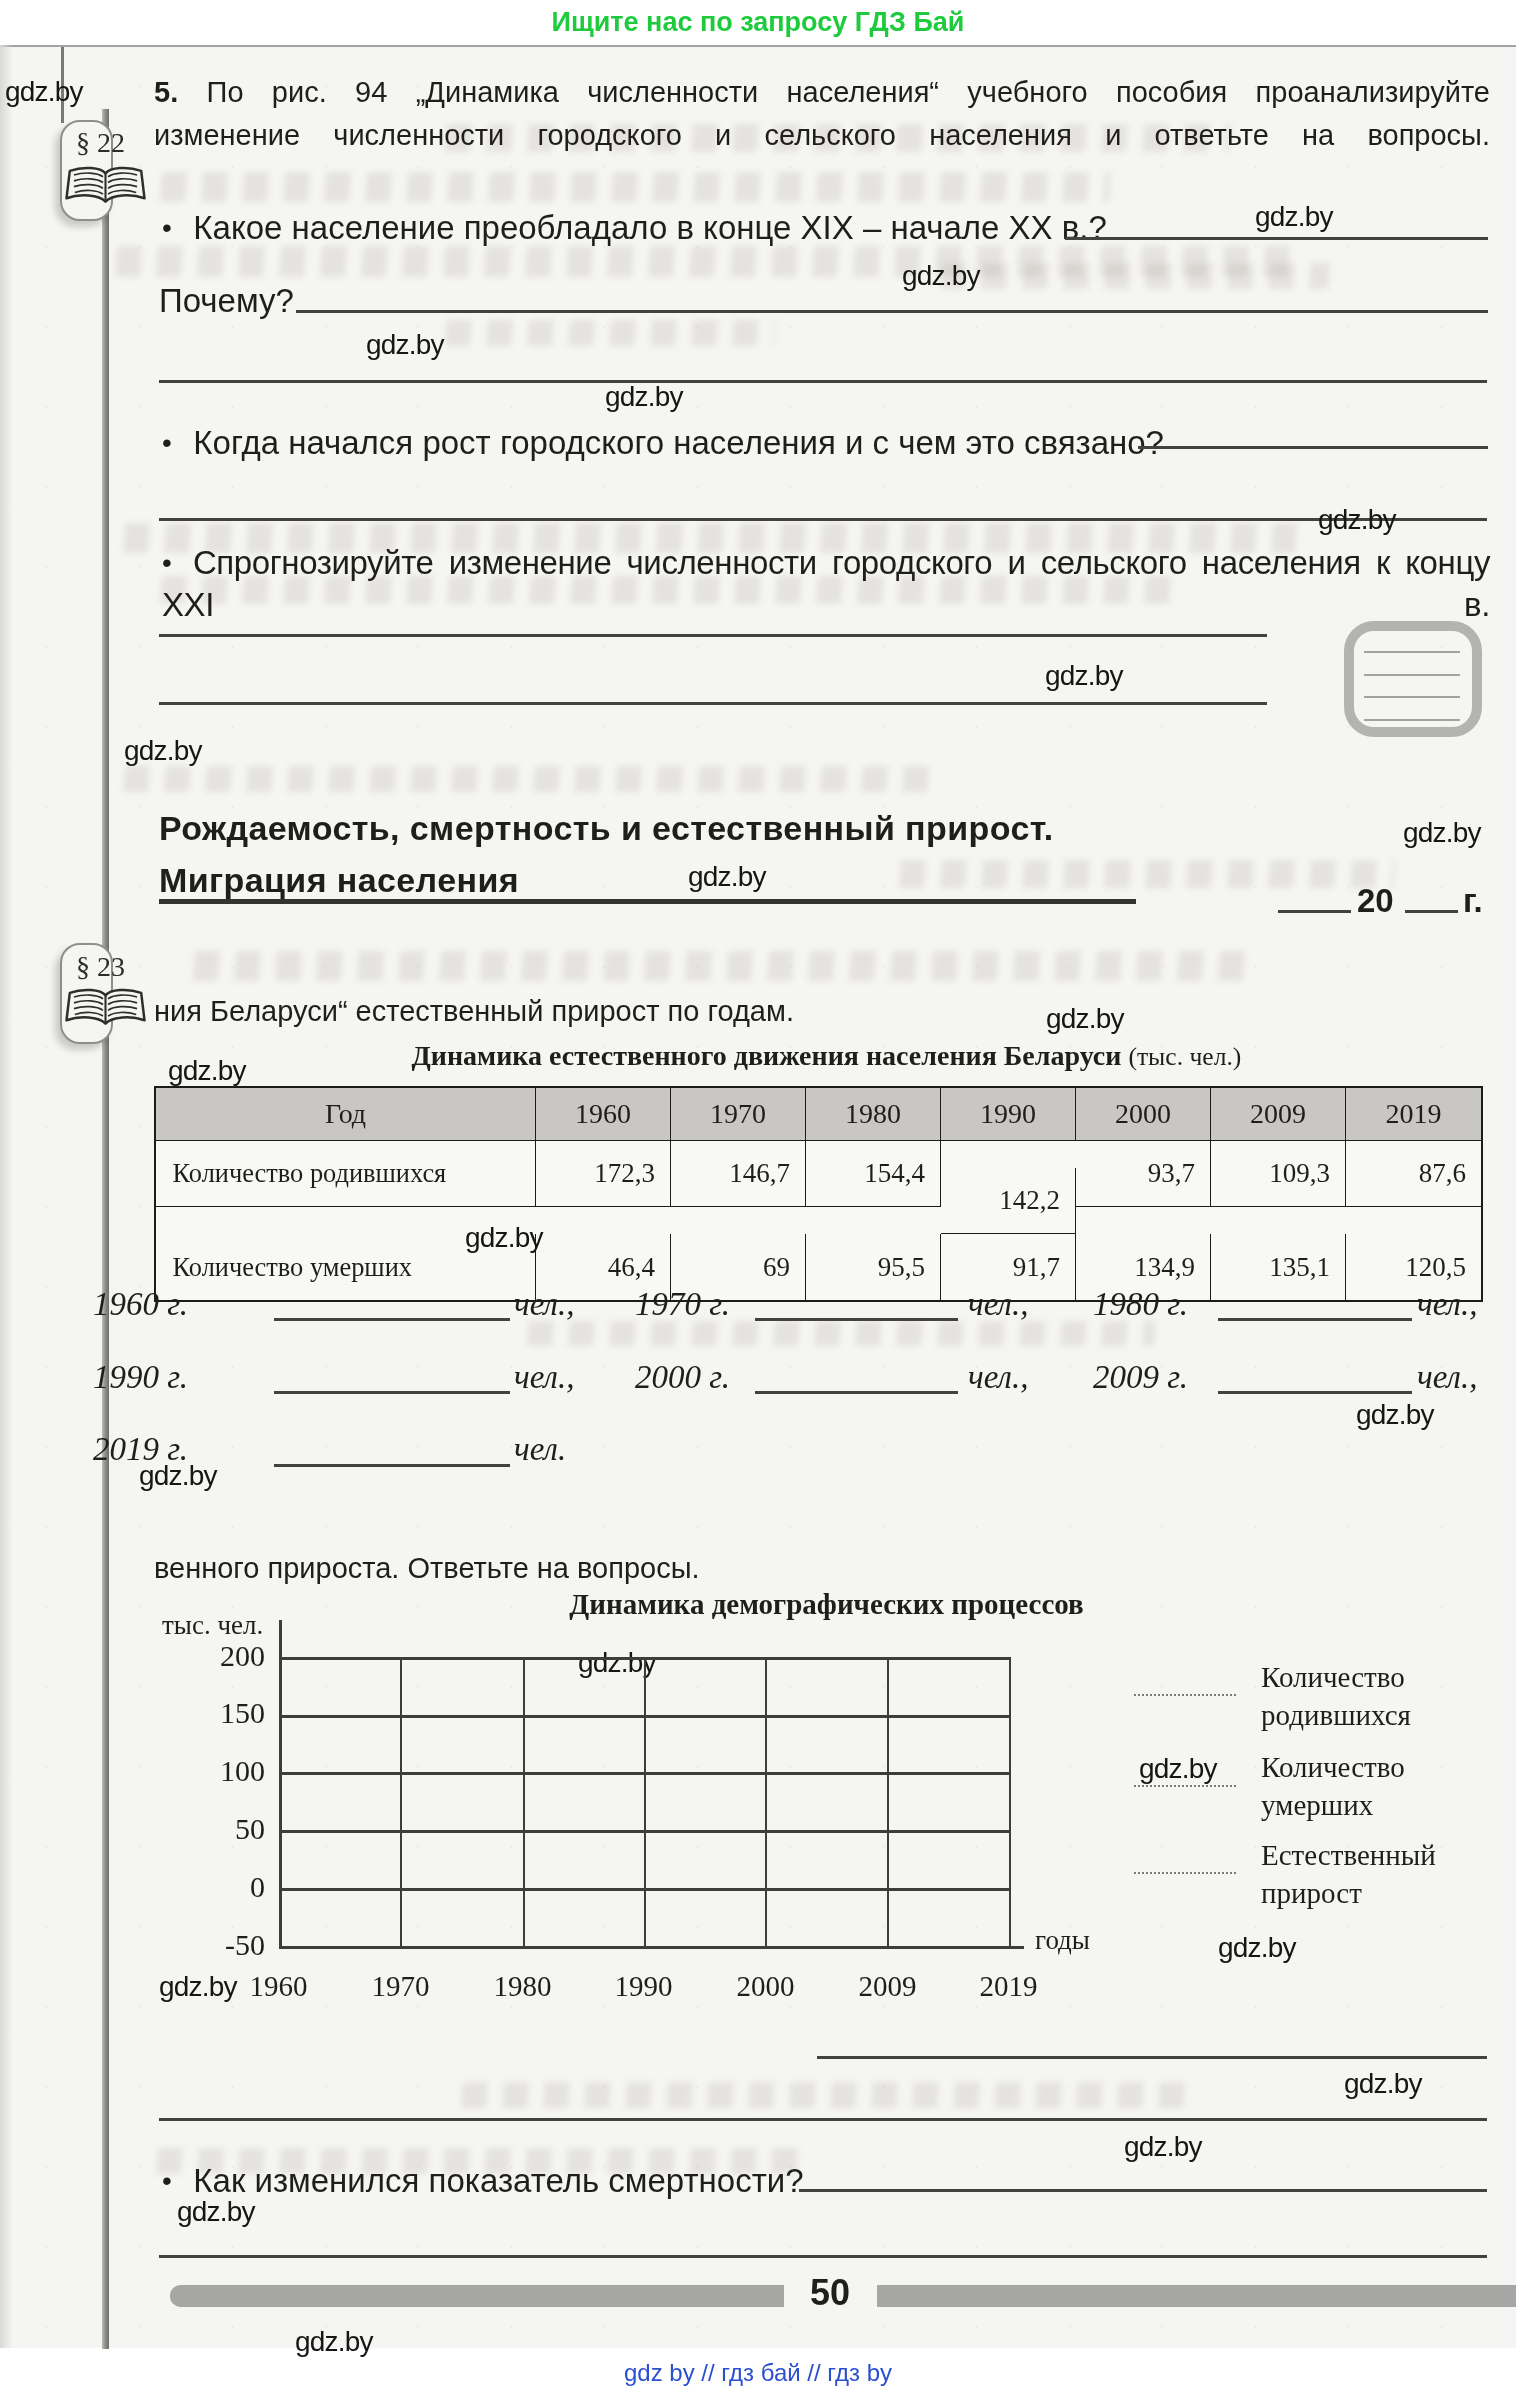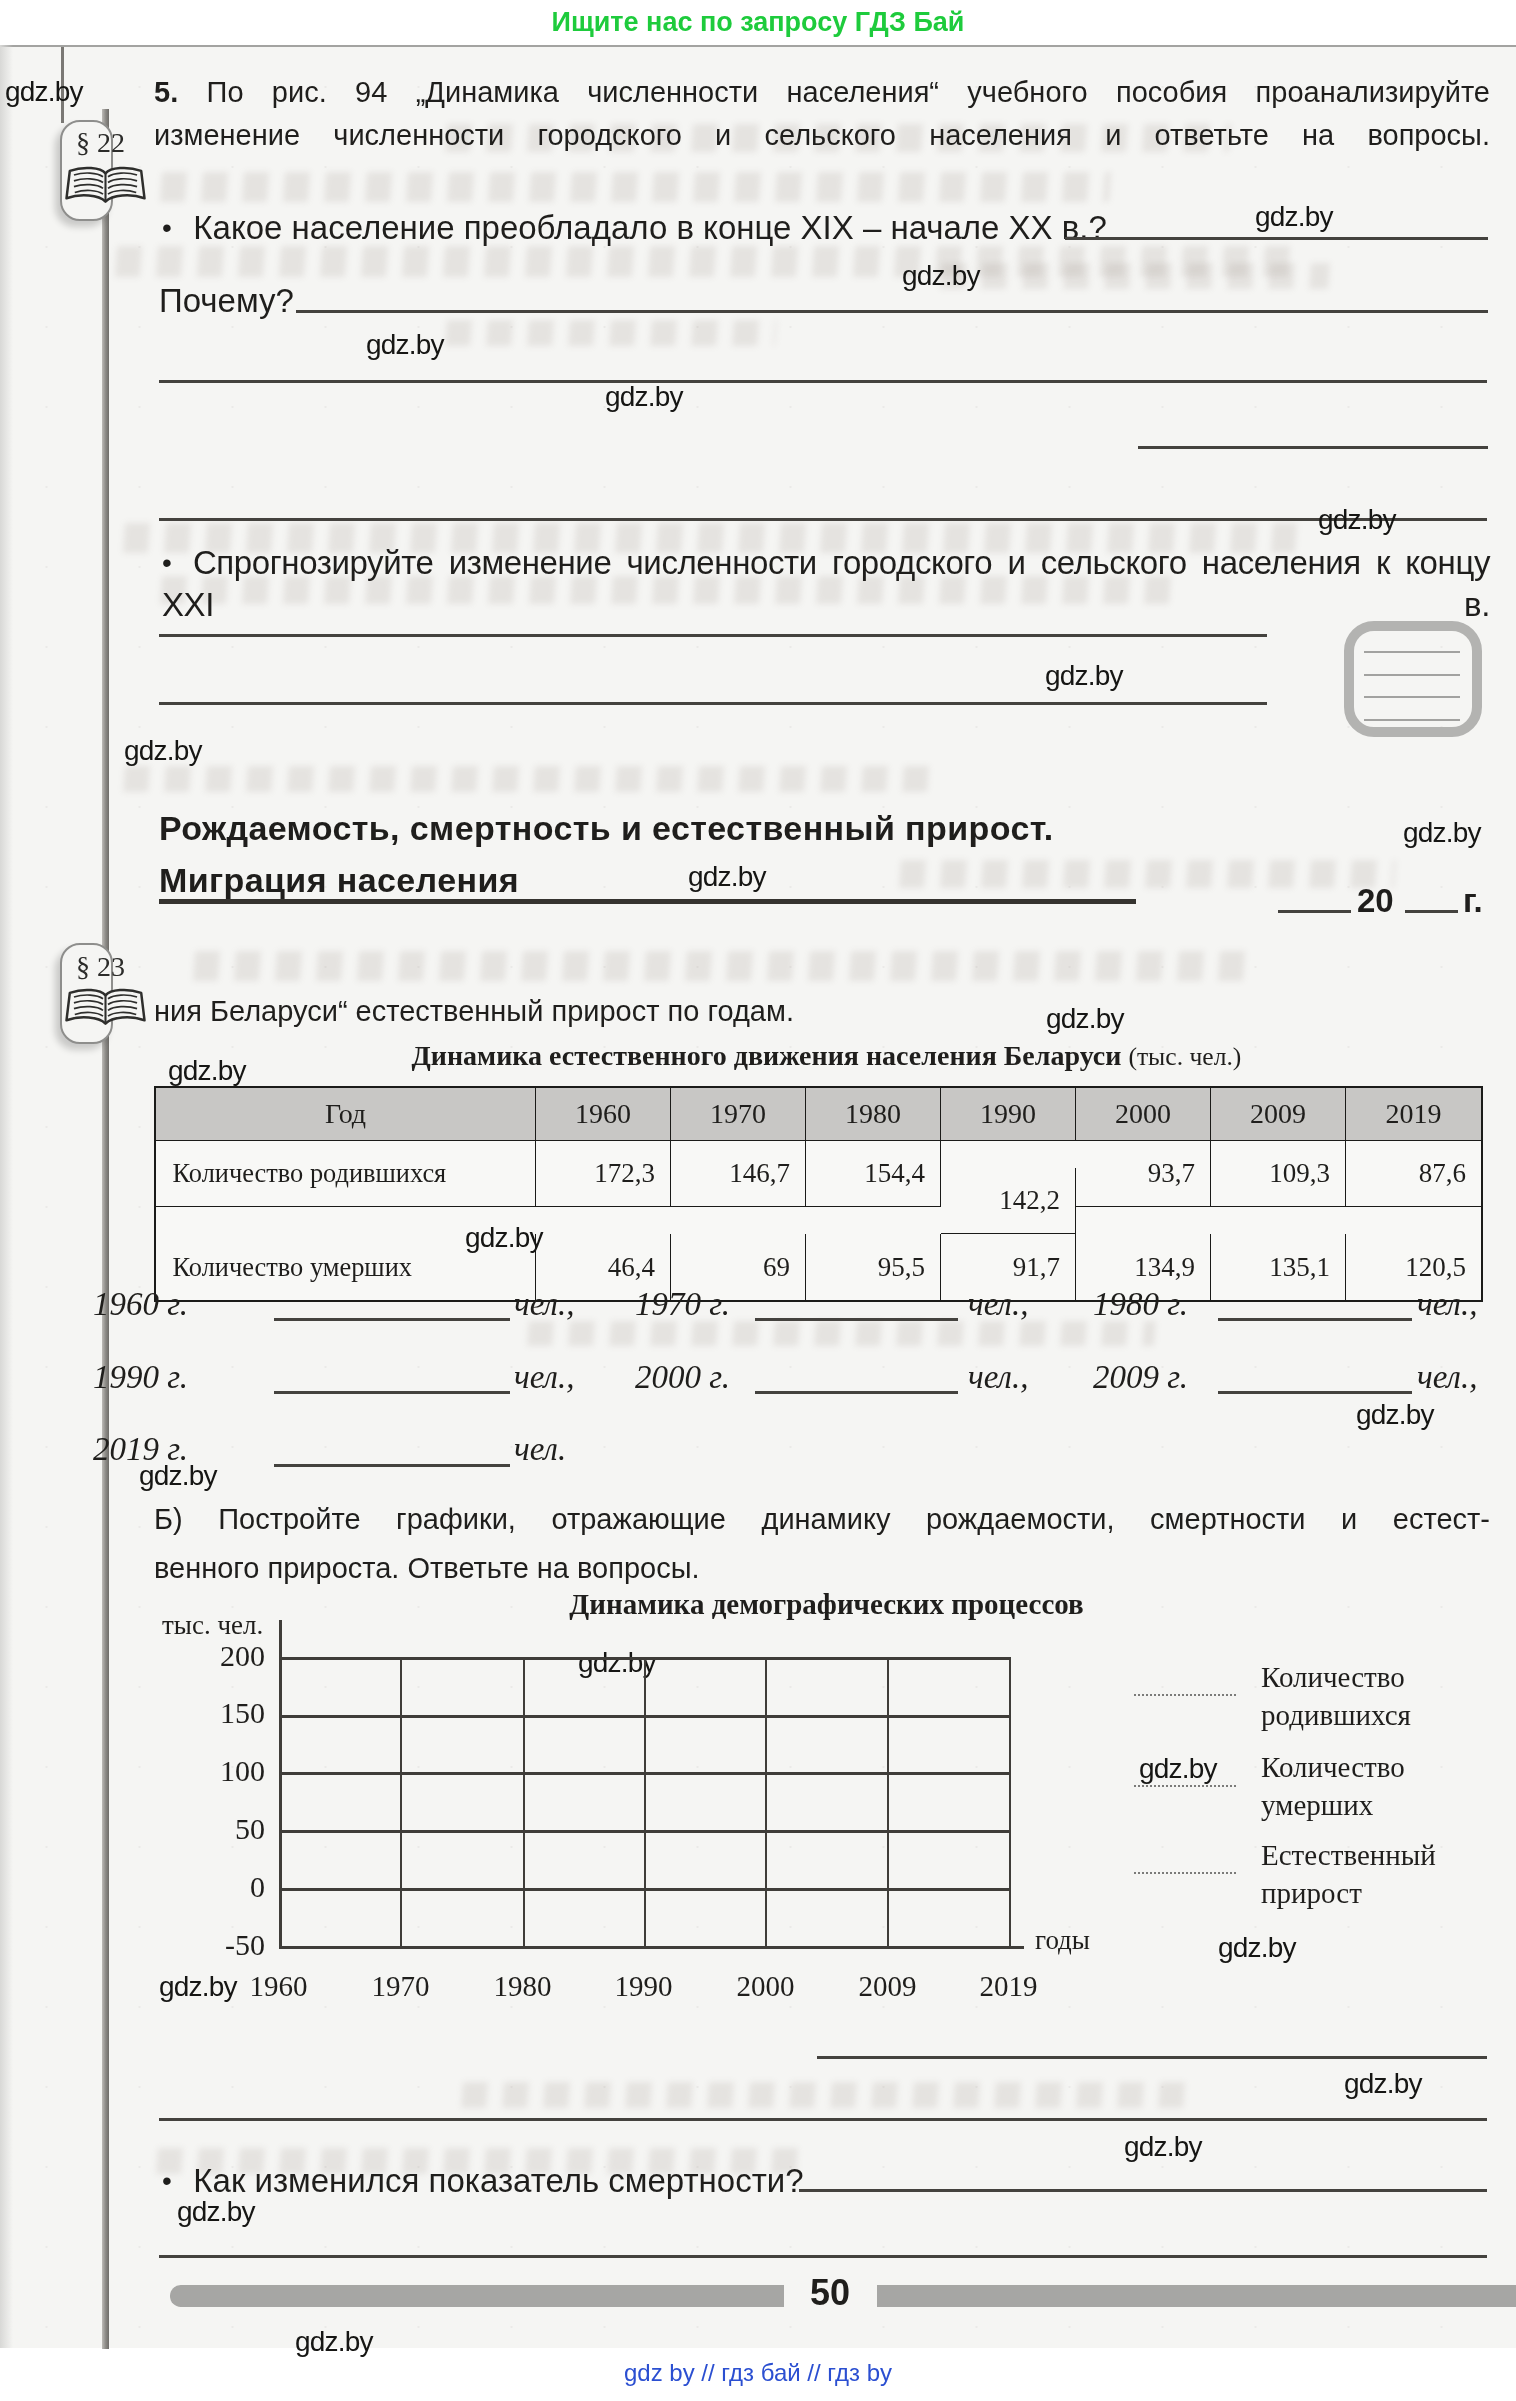--- a/index.html
+++ b/index.html
@@ -73,20 +73,21 @@
   <div class="abs q-sans just" style="left:154px;top:74px;width:1336px"><b>5.</b>&nbsp;<span>По рис. 94 „Динамика численности населения“ учебного пособия проанализируйте</span></div>
   <div class="abs q-sans just" style="left:154px;top:117px;width:1336px">изменение численности городского и сельского населения и ответьте на вопросы.</div>
 
   <div class="abs q-serif bullet" style="left:162px;top:208px;width:1073px"><span>Какое население преобладало в конце XIX – начале XX в.?</span></div>
   <div class="line" style="left:1065px;top:237px;width:423px"></div>
 
   <div class="abs q-serif" style="left:159px;top:281px">Почему?</div>
   <div class="line" style="left:296px;top:310px;width:1192px"></div>
   <div class="line" style="left:159px;top:380px;width:1328px"></div>
 
+  <div class="abs q-serif bullet" style="left:162px;top:423px;width:1156px"><span>Когда начался рост городского населения и с чем это связано?</span></div>
   <div class="line" style="left:1138px;top:446px;width:350px"></div>
   <div class="line" style="left:159px;top:518px;width:1328px"></div>
 
   <div class="abs q-serif bullet just" style="left:162px;top:543px;width:1328px;letter-spacing:-0.4px"><span>Спрогнозируйте изменение численности городского и сельского населения к концу XXI в.</span></div>
   <div class="line" style="left:159px;top:634px;width:1108px"></div>
   <div class="line" style="left:159px;top:702px;width:1108px"></div>
 
   <div class="note">
     <i style="top:20px"></i>
       <i style="top:43px"></i>
@@ -141,21 +142,20 @@
         <div class="tcell bc numcell" style="width: 135px;">46,4</div>
         <div class="tcell bc numcell" style="width: 135px;">69</div>
         <div class="tcell bc numcell" style="width: 135px;">95,5</div>
         <div class="tcell bc numcell" style="width: 135px;">91,7</div>
         <div class="tcell bc numcell" style="width: 135px;">134,9</div>
         <div class="tcell bc numcell" style="width: 135px;">135,1</div>
         <div class="tcell bc numcell endc" style="width: 135px;">120,5</div>
       </div>
     </div>
 
-  <div class="abs q-sans just" style="left:154px;top:1501px;width:1336px">Б) Постройте графики, отражающие динамику рождаемости, смертности и естест-</div>
   <div class="abs q-sans" style="left:154px;top:1550px;width:1336px">венного прироста. Ответьте на вопросы.</div>
 
   <div class="abs chart-title" style="left:159px;top:1588px;width:1335px">Динамика демографических процессов</div>
   <div class="abs" style="left:162px;top:1610px;font-size:27px">тыс. чел.</div>
   <div class="abs" style="left:1035px;top:1925px;font-size:27px">годы</div>
   <div class="abs" style="left:279px;top:1657px;width:730px;height:289px"></div>
 
   <div class="leader" style="left:1134px;top:1694px"></div>
   <div class="legend-label" style="left:1261px;top:1658px">
     <div>Количество</div>

